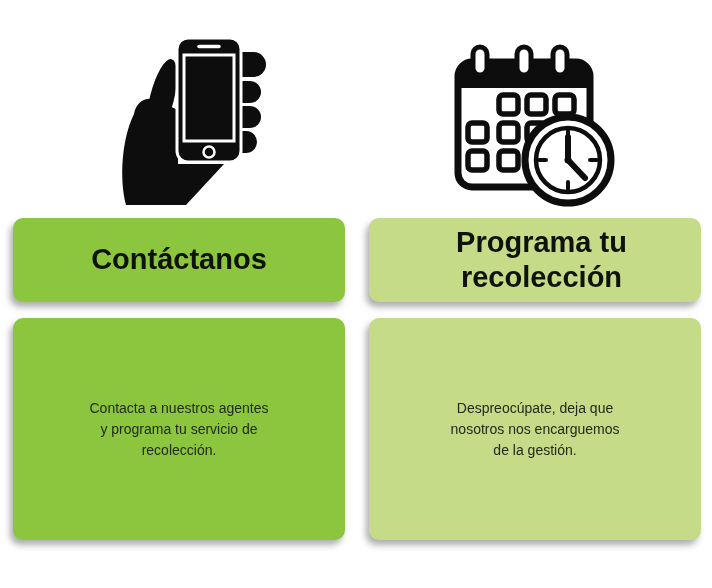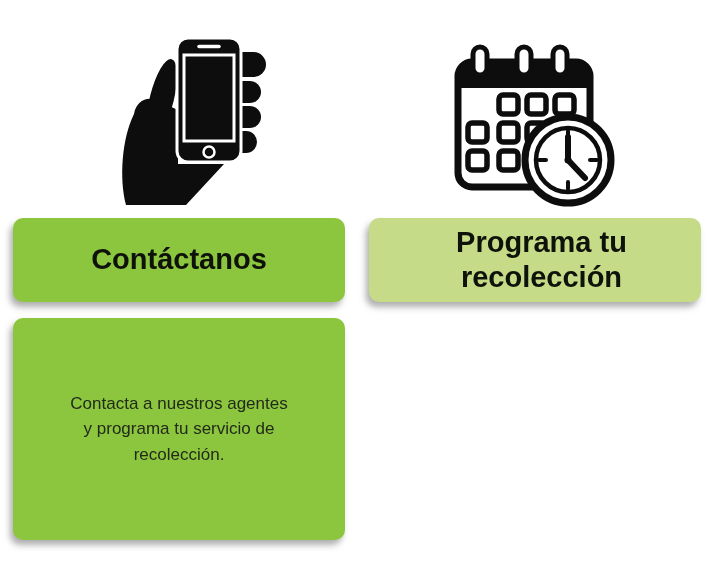--- a/index.html
+++ b/index.html
@@ -17,21 +17,21 @@
     text-align:center; box-sizing:border-box;
   }
   .col1 { left:13px; }
   .col2 { left:369px; }
   .title-card {
     top:218px; height:84px;
     font-size:29px; font-weight:bold; color:#0e120a; line-height:1.22;
   }
   .body-card {
     top:318px; height:222px;
-    font-size:17px; color:#222a19; line-height:1.5; padding:0 18px;
+    font-size:14px; color:#222a19; line-height:1.5; padding:0 18px;
   }
   .lines { white-space:pre-line; }
 </style>
 </head>
 <body>
 
 <div class="canvas">
 
   <div class="icon-wrap icon-hand">
     <svg width="170" height="205" viewBox="0 0 170 205" xmlns="http://www.w3.org/2000/svg">
@@ -103,14 +103,19 @@
     <span class="lines">Programa tu
 recolección</span>
   </div>
 
   <div class="card body-card col1" style="background: rgb(140, 198, 63);">
     <span class="lines">Contacta a nuestros agentes
 y programa tu servicio de
 recolección.</span>
   </div>
 
+  <div class="card body-card col2" style="background: rgb(198, 219, 135);">
+    <span class="lines">Despreocúpate, deja que
+nosotros nos encarguemos
+de la gestión.</span>
+  </div>
 
 </div>
 
 </body></html>

